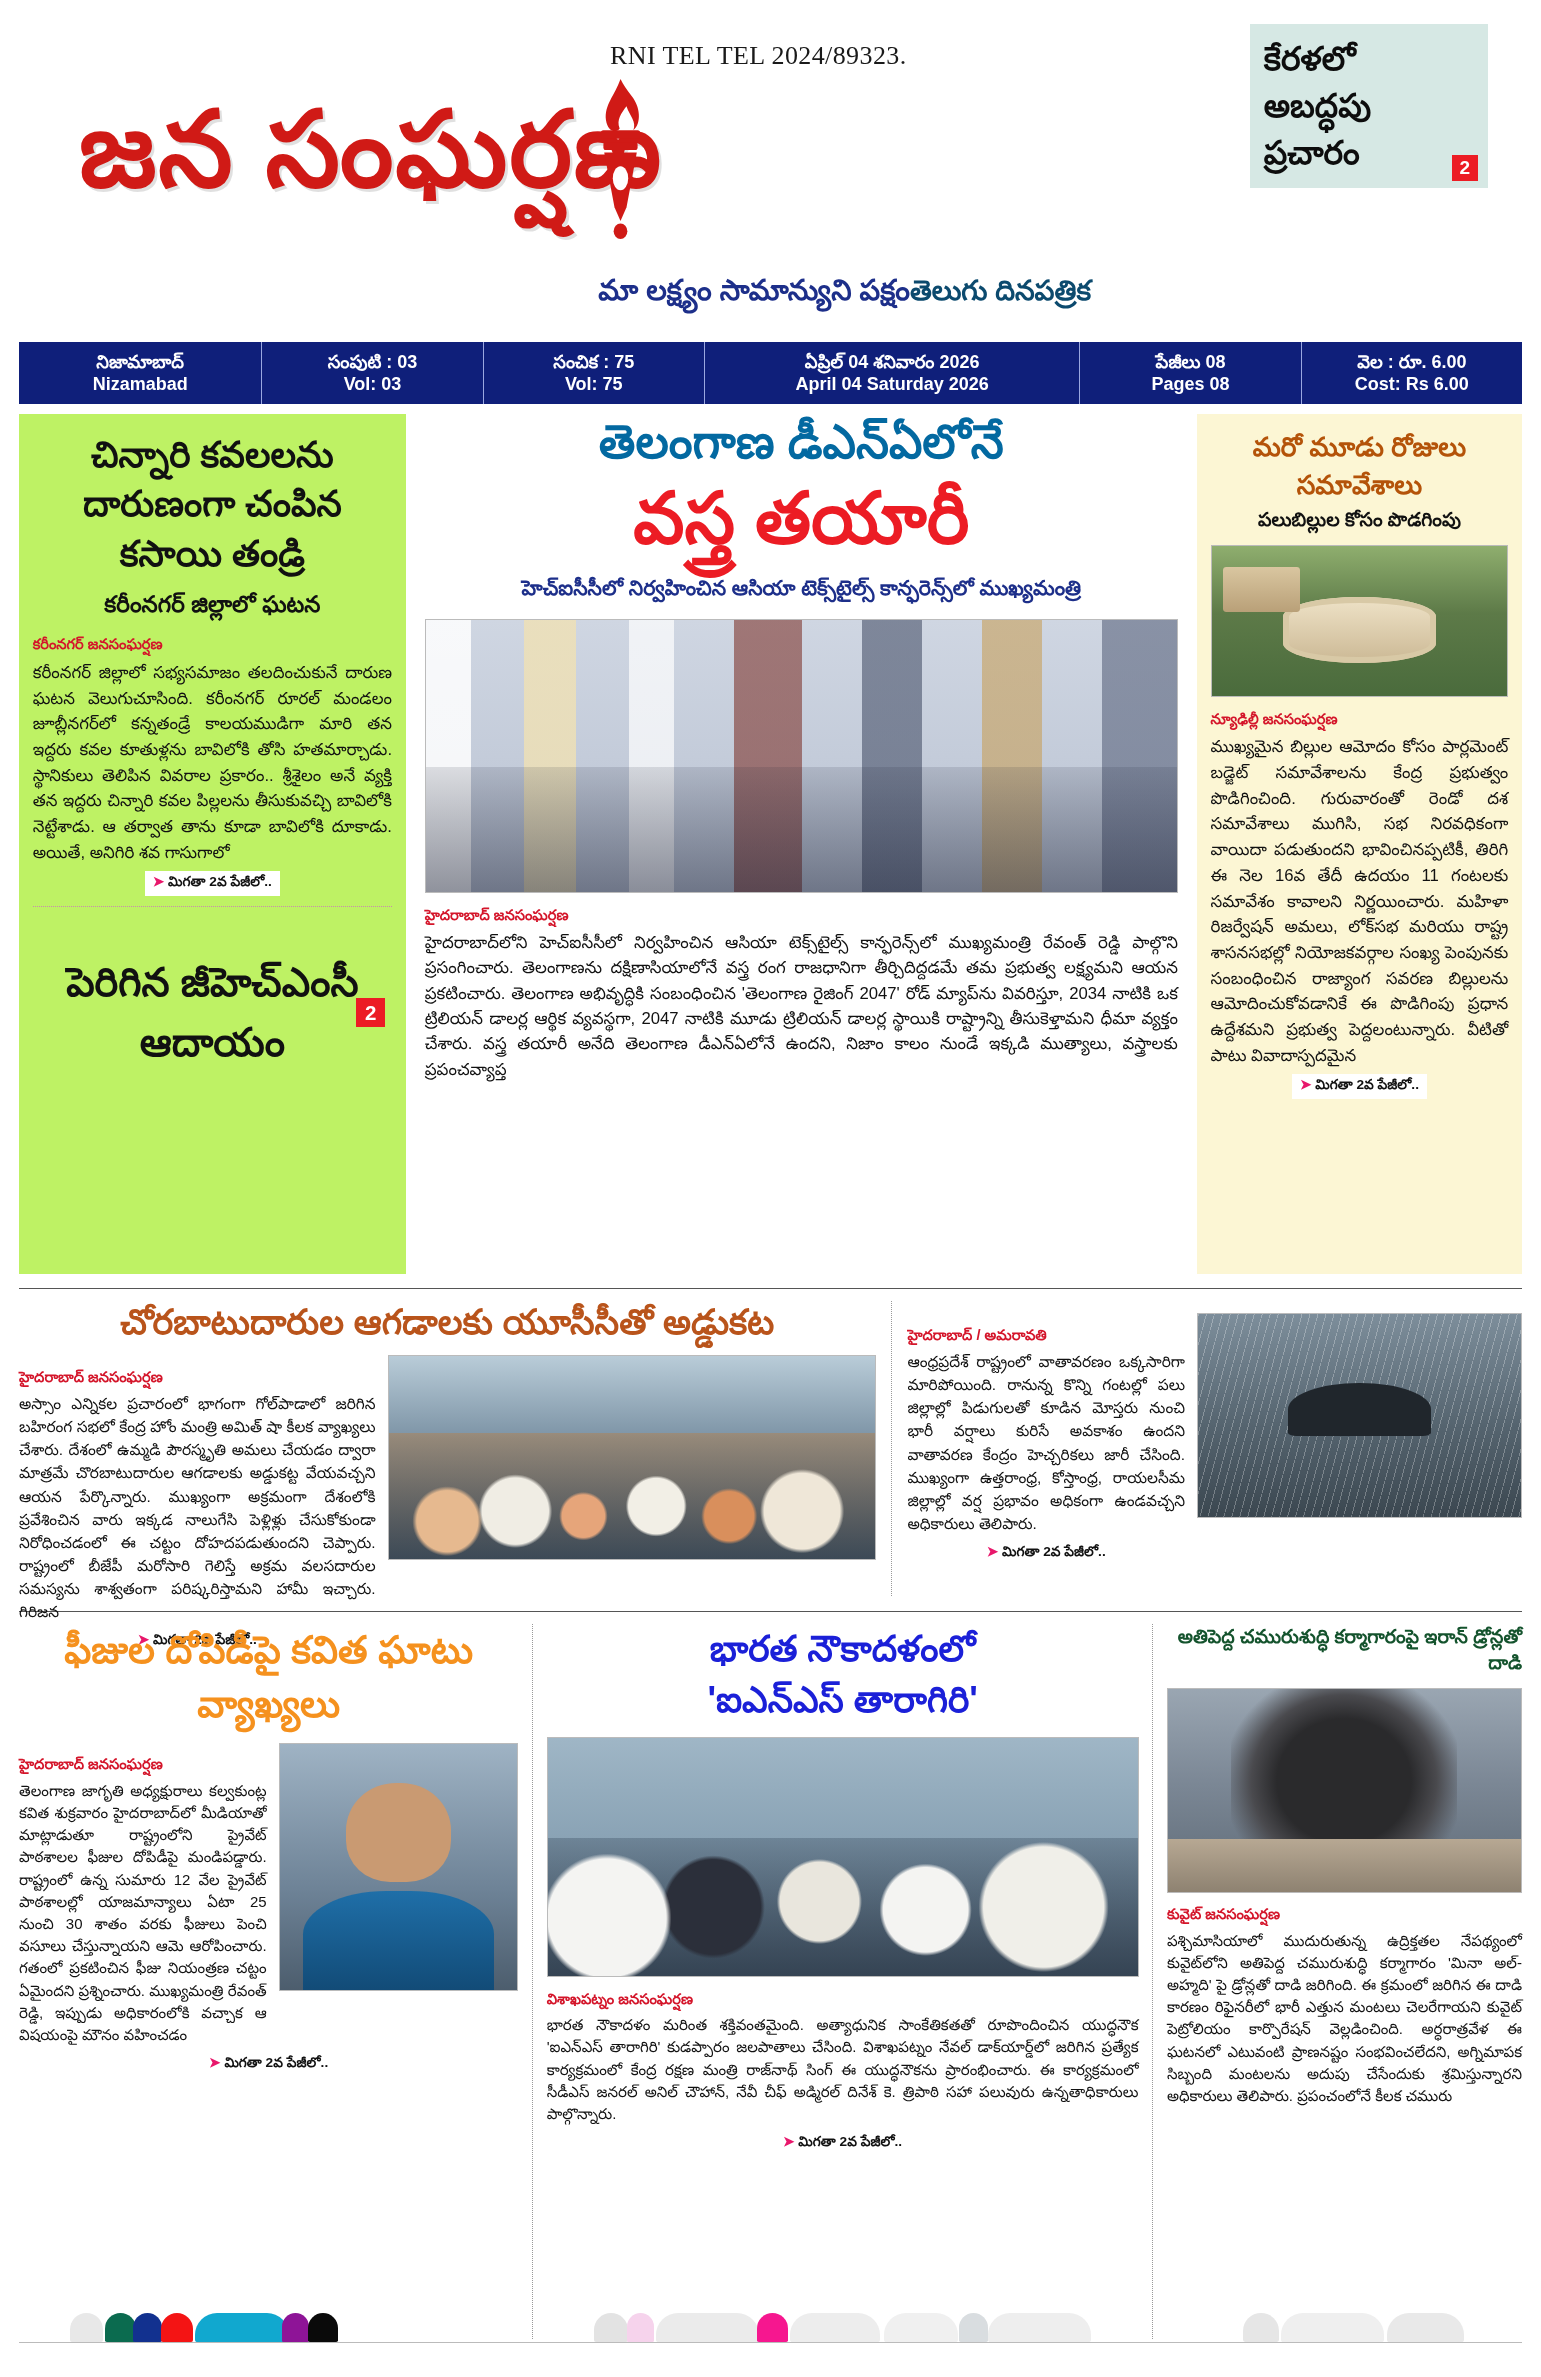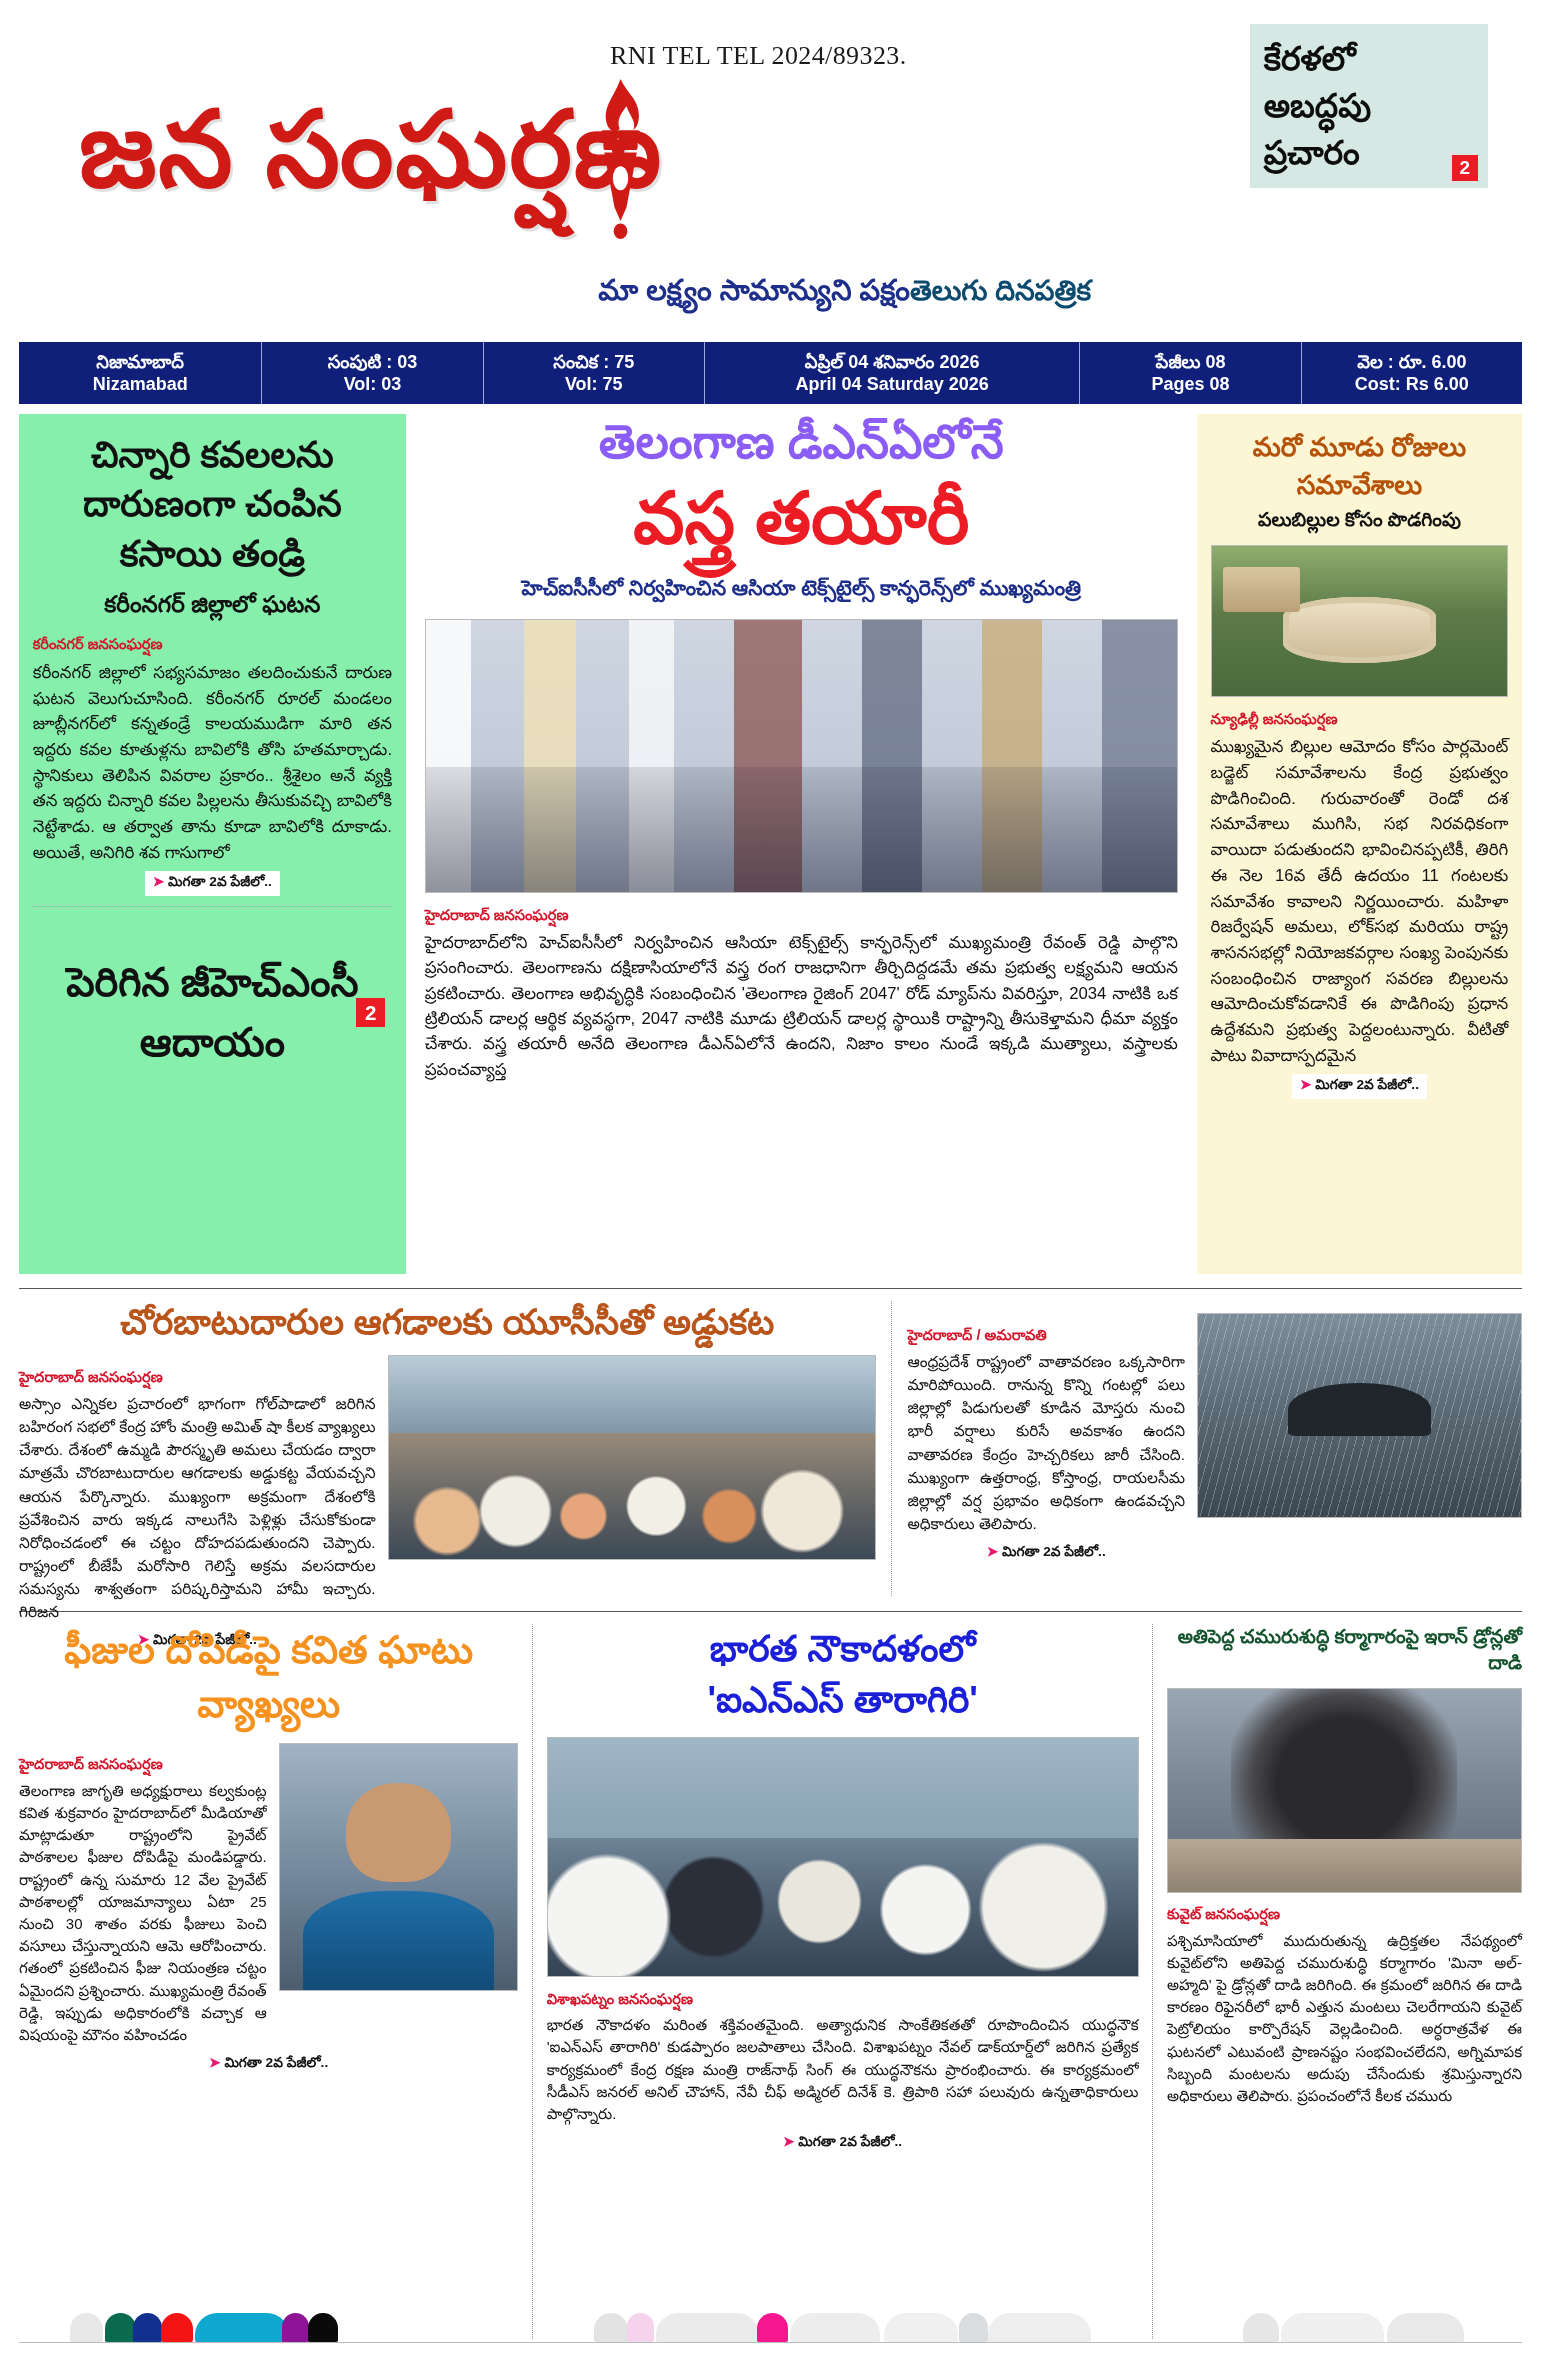--- a/index.html
+++ b/index.html
@@ -64,21 +64,21 @@
     border-right:0.9px solid #9aa7e0; line-height:1.25;
   }
   .infobar .cell:last-child { border-right:none; }
   .infobar .te { font-size:18px; font-weight:bold; }
   .infobar .en { font-size:18px; font-weight:bold; }
   .infobar .c1 { flex:1.1; } .infobar .c4 { flex:1.7; } .infobar .c5 { flex:1.8; }
 
   
   .toprow { display:flex; margin-top:10.3px; height:860px; }
   .col-left {
-    width:389px; background:#86efac; padding:15.4px 13.7px 8.6px 13.7px;
+    width:389px; background:#bef264; padding:15.4px 13.7px 8.6px 13.7px;
     position:relative;
   }
   .col-mid { width:796px; padding:0 19px; position:relative; }
   .col-right {
     width:327px; background:#fcf6d4; padding:13.7px 13.7px 8.6px 13.7px;
     position:relative;
   }
 
   .hl-pink {
     font-size:36px; font-weight:bold; color:#111; text-align:center;
@@ -105,21 +105,21 @@
     line-height:1.5; margin-top:45px; position:relative;
   }
   .hl-pink2 .pb {
     position:absolute; right:6.8px; bottom:45px;
     width:29px; height:29px; background:#ec1c24; color:#fff;
     font-size:20.5px; font-weight:bold; line-height:29px; text-align:center;
   }
 
   
   .hl-mid-k {
-    font-size:47px; font-weight:bold; color:#8b5cf6; text-align:center; line-height:1.2;
+    font-size:47px; font-weight:bold; color:#0369a1; text-align:center; line-height:1.2;
   }
   .hl-mid-r {
     font-size:72px; font-weight:bold; color:#ec1c24; text-align:center;
     line-height:1.18; margin-top:5.1px;
   }
   .hl-mid-sub {
     font-size:20.5px; font-weight:bold; color:#1d2f8a; text-align:center;
     margin-top:15.4px;
   }
   .photo {

